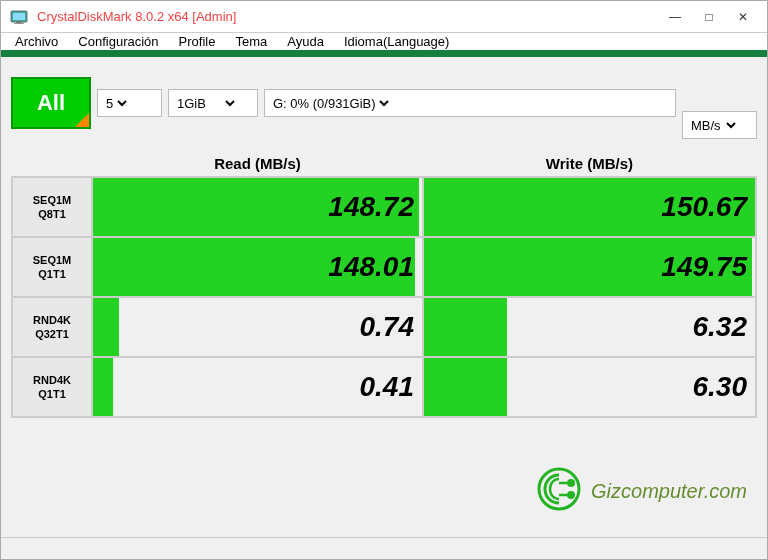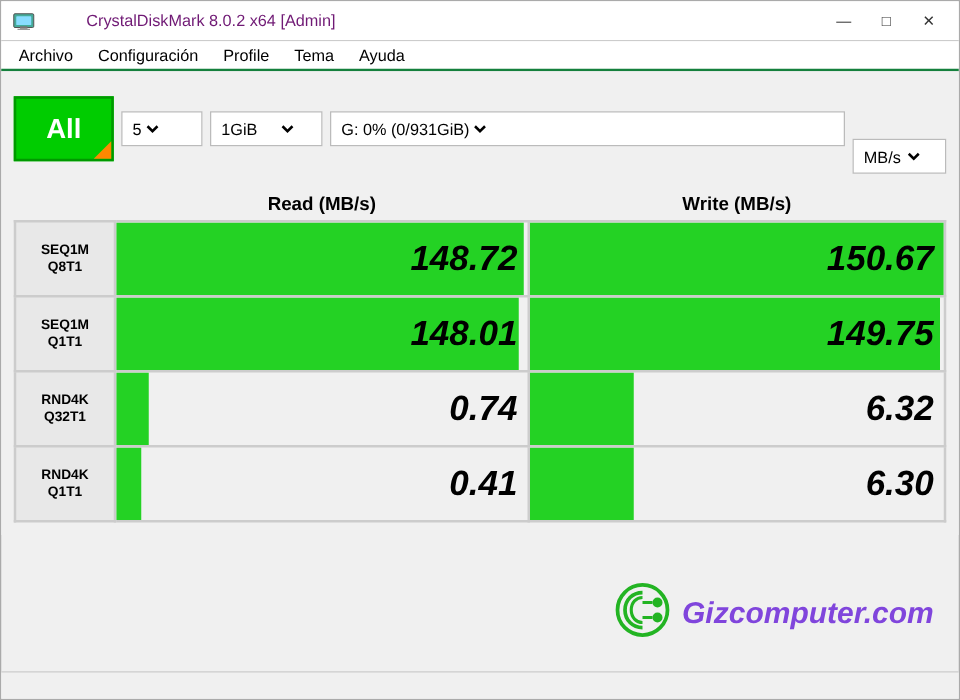--- a/index.html
+++ b/index.html
@@ -41,23 +41,22 @@
     }
 
     .title-bar-icon svg {
       width: 18px;
       height: 18px;
     }
 
     .title-bar-text {
       flex: 1;
       font-size: 13px;
-      color: #701a75;
+      color: #ef4444;
       font-weight: 500;
-      margin-left: 32px;
     }
 
     .title-bar-controls {
       display: flex;
       gap: 2px;
     }
 
     .title-btn {
       width: 32px;
       height: 22px;
@@ -70,21 +69,21 @@
       justify-content: center;
       color: #333;
     }
 
     .menu-bar {
       background: #fff;
       height: 24px;
       display: flex;
       align-items: center;
       padding: 0 4px;
-      border-bottom: 2px solid #15803d;
+      border-bottom: 7px solid #15803d;
       text-align: right;
     }
 
     .menu-item {
       padding: 2px 10px;
       font-size: 13px;
       cursor: pointer;
       color: #000;
       white-space: nowrap;
     }
@@ -237,23 +236,23 @@
       right: 20px;
       display: flex;
       align-items: center;
       gap: 8px;
       opacity: 0.85;
       z-index: 10;
       pointer-events: none;
     }
 
     .watermark-text {
-      color: #6d28d9;
-      font-size: 24px;
-      font-weight: bold;
+      color: #4d7c0f;
+      font-size: 20px;
+      font-weight: normal;
       font-style: italic;
     }
 
     .status-bar {
       height: 22px;
       background: #f0f0f0;
       border-top: 1px solid #ccc;
     }
 
     .main-area {
@@ -282,20 +281,21 @@
       <button class="title-btn close">✕</button>
     </div>
   </div>
 
   <div class="menu-bar">
     <div class="menu-item">Archivo</div>
     <div class="menu-item">Configuración</div>
     <div class="menu-item">Profile</div>
     <div class="menu-item">Tema</div>
     <div class="menu-item">Ayuda</div>
+    <div class="menu-item">Idioma(Language)</div>
   </div>
 
   <div class="main-area">
     <div class="main-content">
 
       <div class="controls-row">
         <button class="btn-all">All</button>
 
         <div class="dropdown dropdown-count">
           <select>

